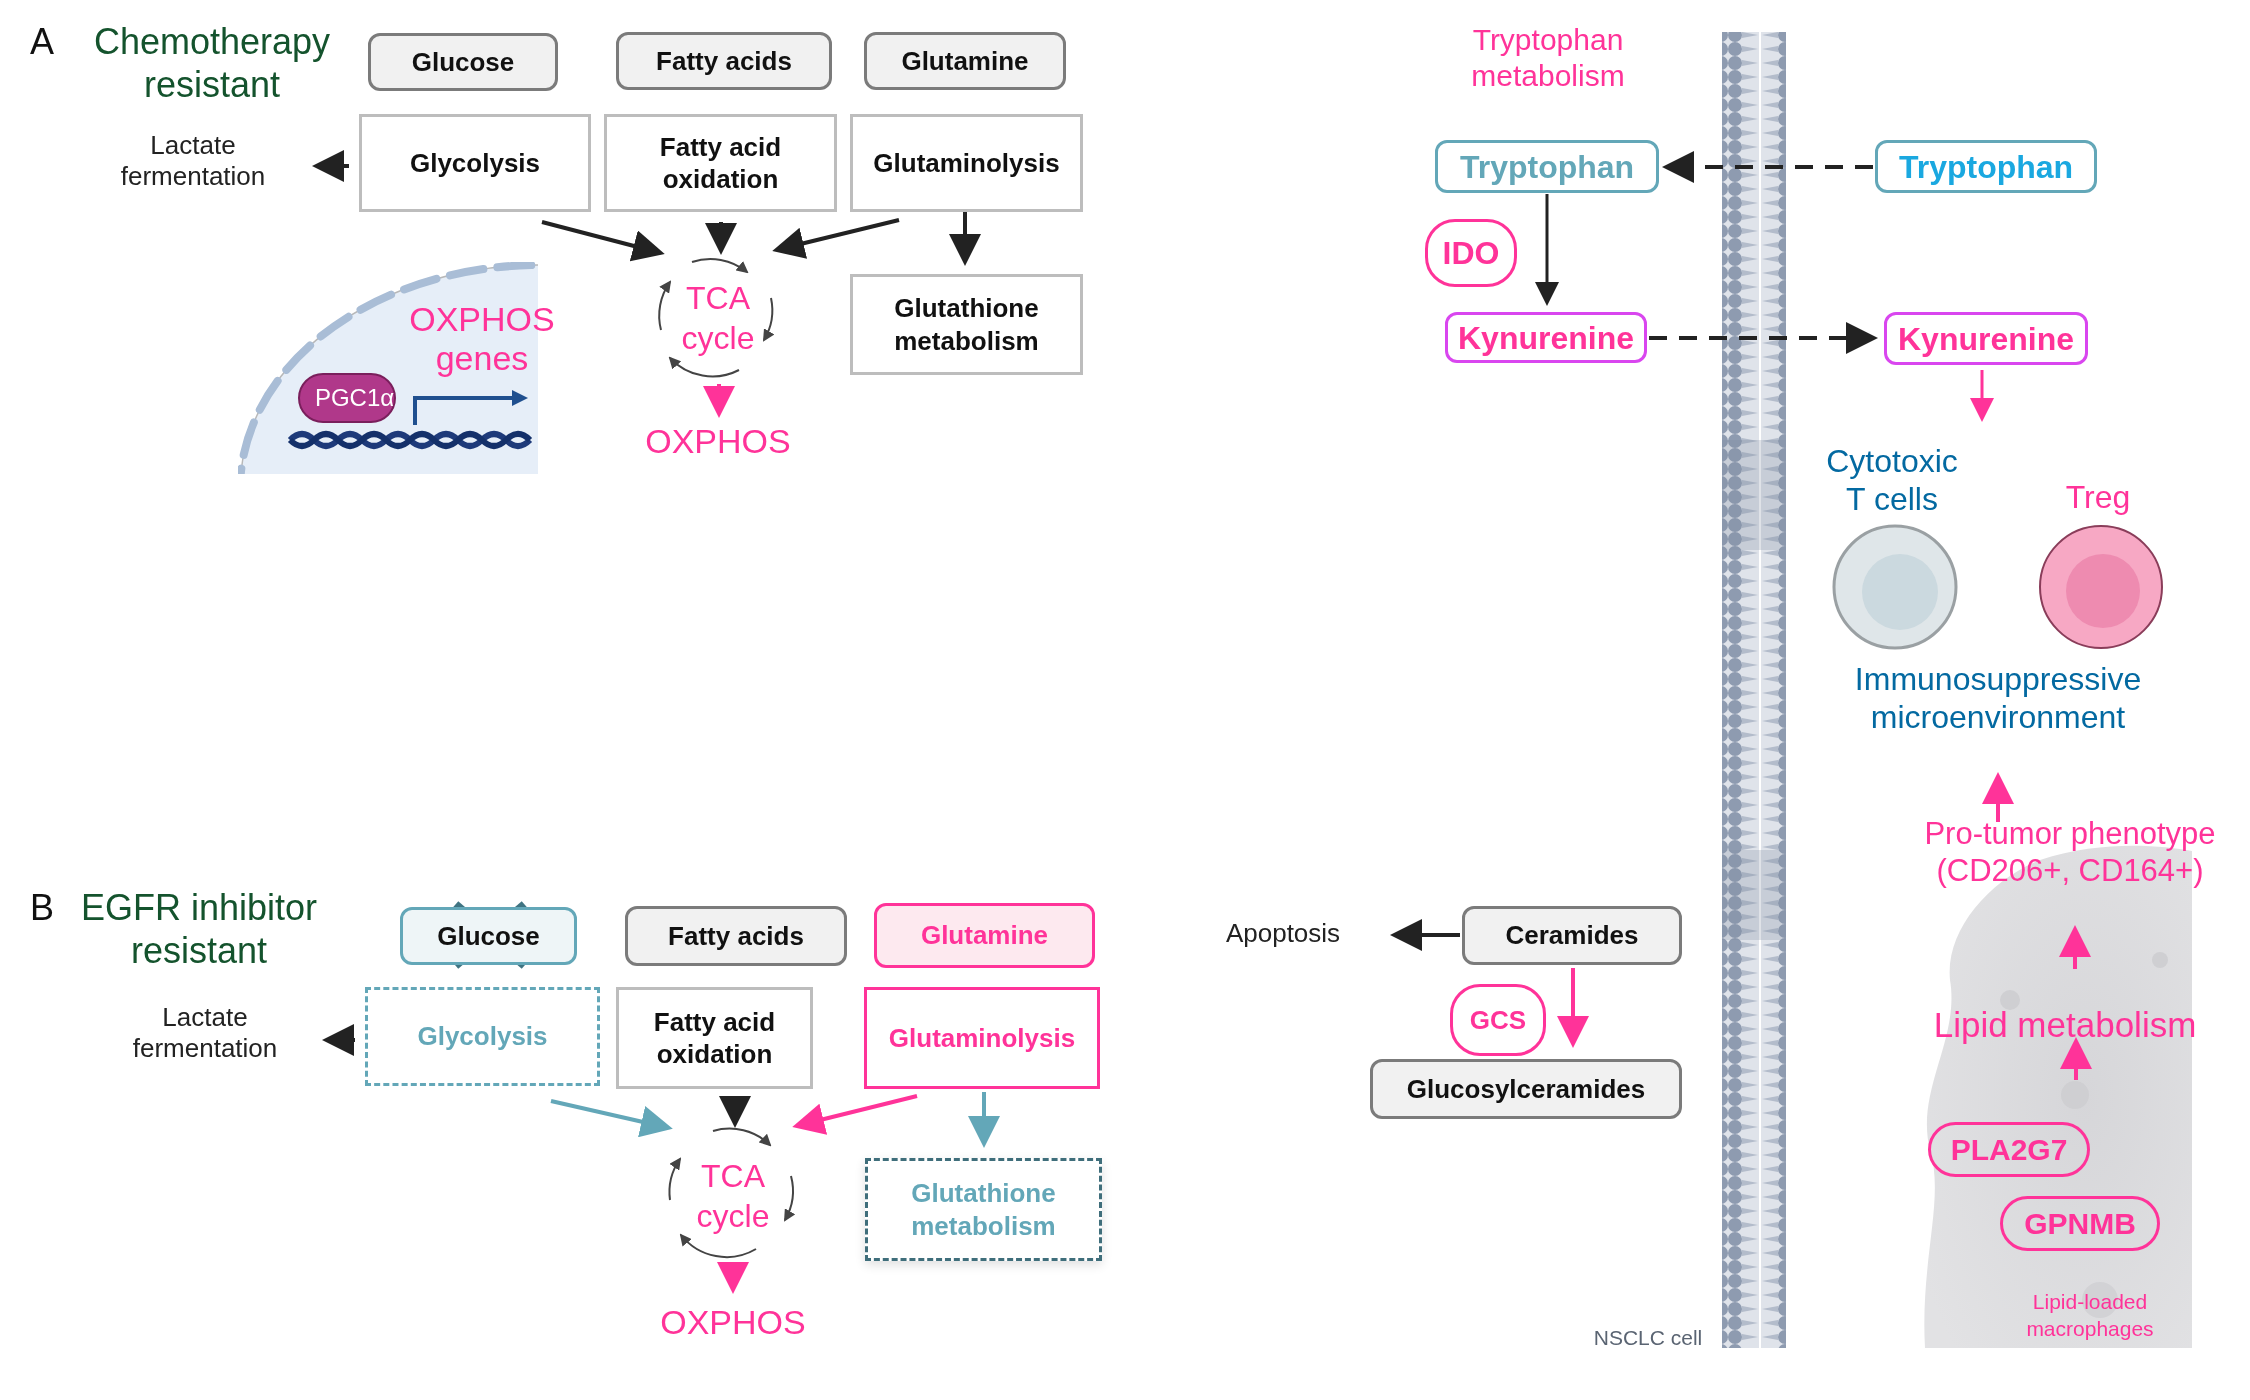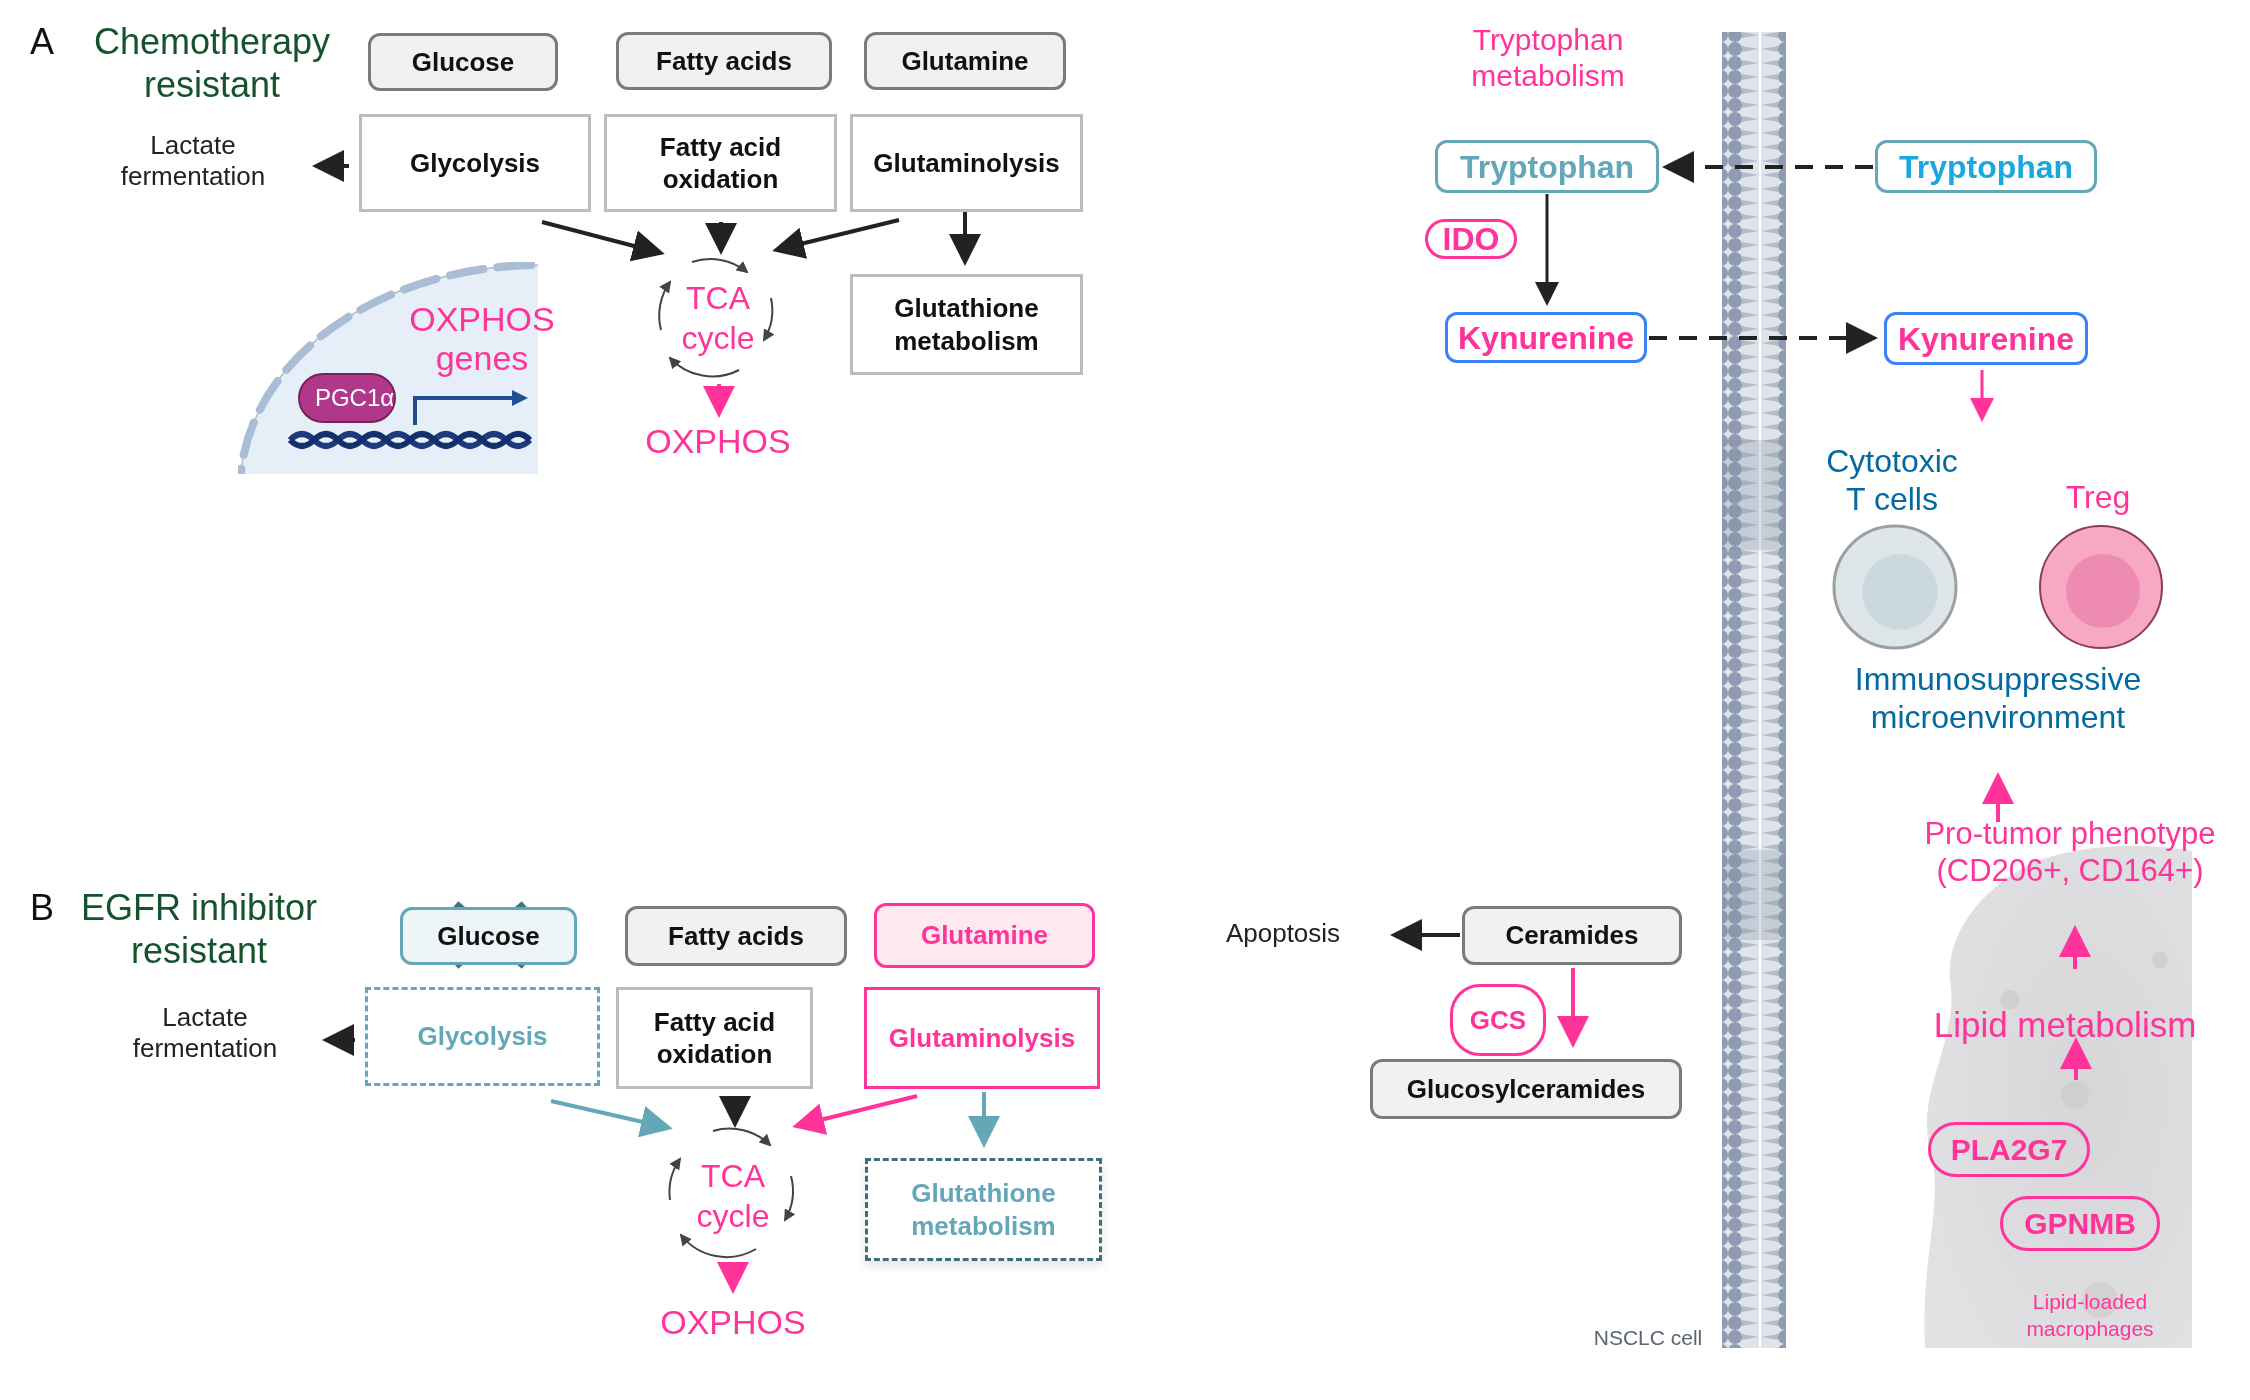--- a/index.html
+++ b/index.html
@@ -5,21 +5,21 @@
   html, body { margin: 0; padding: 0; background: #ffffff; }
   body { width: 2250px; height: 1400px; position: relative; overflow: hidden; font-family: "Liberation Sans", sans-serif; }
   .txt { position: absolute; white-space: nowrap; text-align: center; line-height: 1.2; }
   .panel-letter { font-size: 36px; color: #111; }
   .panel-title { font-size: 36px; color: #14532d; text-align: center; line-height: 1.2; }
   .box { position: absolute; display: flex; align-items: center; justify-content: center; text-align: center; box-sizing: border-box; line-height: 1.25; font-weight: bold; }
   .sub { background: #f1f1f1; border: 3px solid #7b7b7b; border-radius: 12px; font-size: 26px; color: #111; }
   .proc { background: #ffffff; border: 3px solid #bdbdbd; font-size: 26px; color: #111; }
   .pink { color: #ff3399; }
   .teal { color: #0369a1; }
-  .pinkbox { border: 3px solid #3b82f6; border-radius: 12px; background: #fff; color: #ff3399; font-size: 32px; }
+  .pinkbox { border: 3px solid #d946ef; border-radius: 12px; background: #fff; color: #ff3399; font-size: 32px; }
   .tealbox { border: 3px solid #63a7b8; border-radius: 12px; background: #fff; color: #63a7b8; font-size: 32px; }
   .pill { border: 3px solid #ff3399; border-radius: 30px; color: #ff3399; background: transparent; }
   svg.overlay { position: absolute; left: 0; top: 0; pointer-events: none; }
 </style>
 </head>
 <body>
 
 <svg class="overlay" width="2250" height="1400">
   <defs>
     <marker id="ah-dark" markerWidth="8" markerHeight="8" refX="6" refY="4" orient="auto" markerUnits="strokeWidth">
@@ -206,21 +206,21 @@
 <div class="box sub" style="left:1462px; top:906px; width:220px; height:59px;">Ceramides</div>
 <div class="box pill" style="left:1450px; top:984px; width:96px; height:72px; font-size:26px;">GCS</div>
 <div class="box sub" style="left:1370px; top:1059px; width:312px; height:60px;">Glucosylceramides</div>
 
 <div class="txt pink" style="left:1448px; top:22px; width:200px; font-size:30px;">
   <div>Tryptophan</div>
   <div>metabolism</div>
 </div>
 <div class="box tealbox" style="left:1435px; top:140px; width:224px; height:53px;">Tryptophan</div>
 <div class="box" style="left:1875px; top:140px; width:222px; height:53px; border:3px solid #63a7b8; border-radius:12px; color:#1aa8e0; font-size:32px;">Tryptophan</div>
-<div class="box pill" style="left:1425px; top:219px; width:92px; height:40px; font-size:32px;">IDO</div>
+<div class="box pill" style="left:1425px; top:219px; width:92px; height:68px; font-size:32px;">IDO</div>
 <div class="box pinkbox" style="left:1445px; top:312px; width:202px; height:51px;">Kynurenine</div>
 <div class="box pinkbox" style="left:1884px; top:312px; width:204px; height:53px;">Kynurenine</div>
 
 <div class="txt teal" style="left:1812px; top:442px; width:160px; font-size:32px;">
   <div>Cytotoxic</div>
   <div>T cells</div>
 </div>
 <div class="txt pink" style="left:2048px; top:478px; width:100px; font-size:32px;">Treg</div>
 <div class="txt teal" style="left:1848px; top:660px; width:300px; font-size:32px;">
   <div>Immunosuppressive</div>

